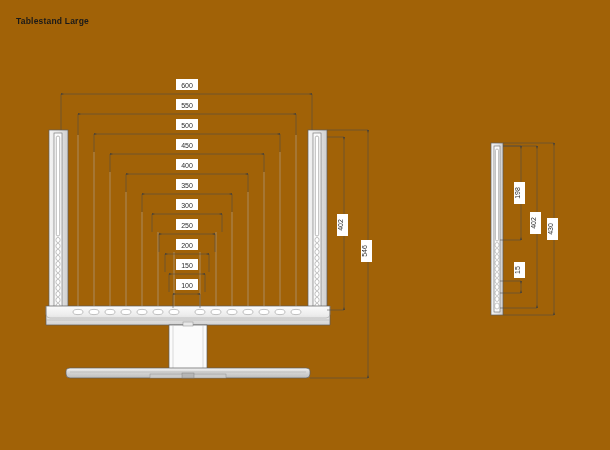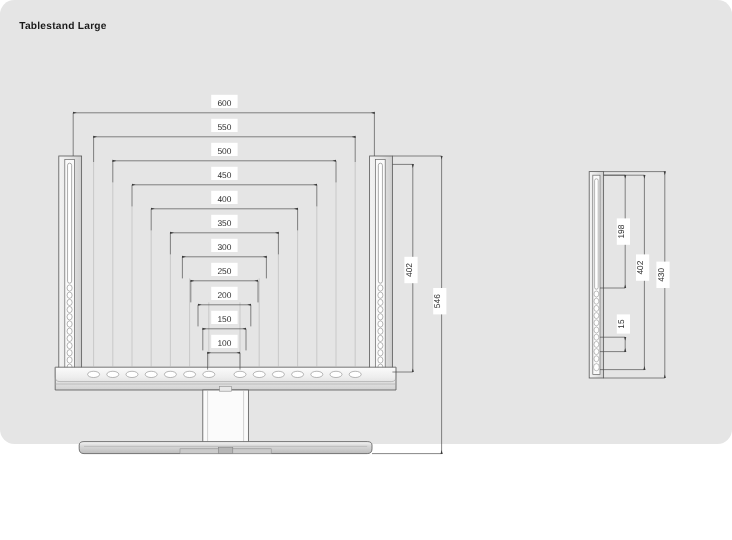--- a/index.html
+++ b/index.html
@@ -10,23 +10,22 @@
   body {
     width: 610px;
     height: 450px;
     font-family: "Liberation Sans", sans-serif;
     position: relative;
     overflow: hidden;
   }
   #page {
     position: relative;
     width: 610px;
-    height: 370px;
-    background: #e5e5e5;
-    border-radius: 12px;
+    height: 450px;
+    background: #a16207;
   }
   #title {
     position: absolute;
     left: 16px;
     top: 16px;
     font-size: 8.5px;
     font-weight: bold;
     color: #1a1a1a;
     letter-spacing: 0.2px;
     white-space: nowrap;

